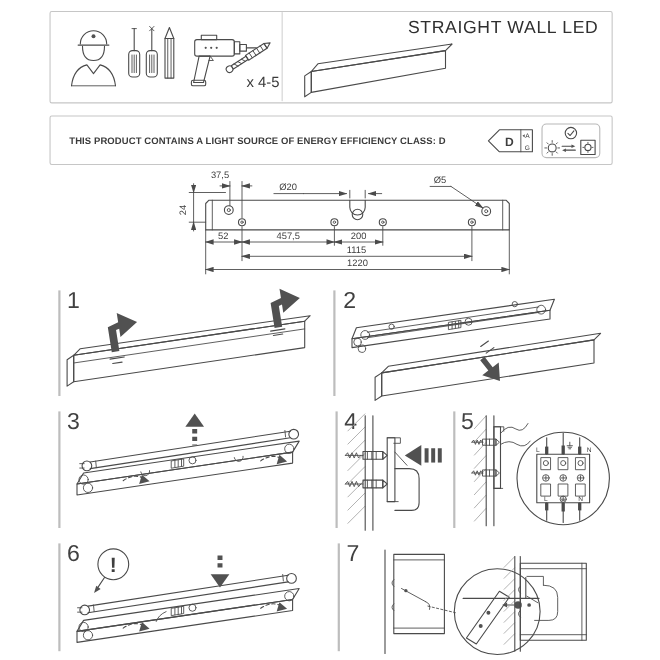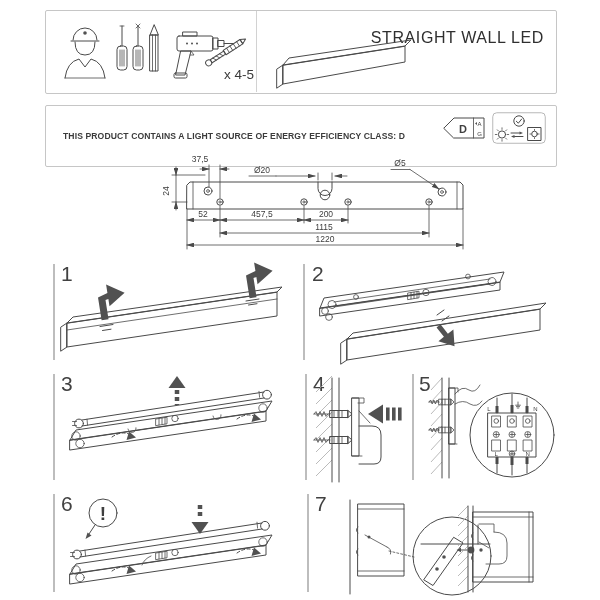--- a/index.html
+++ b/index.html
@@ -8,21 +8,21 @@
   .box{position:absolute;border:1.5px solid #c6c6c6;border-radius:2px;background:#fff;box-sizing:border-box;}
   .page svg{position:absolute;overflow:visible;}
   .ln{fill:none;stroke:#4a4a4a;stroke-width:1;stroke-linecap:round;stroke-linejoin:round;}
   .thin{stroke-width:.8;}
   .fil{fill:#515151;stroke:none;}
   .hatch{stroke:#a9a9a9;stroke-width:.8;fill:none;}
   .dash{stroke-dasharray:3 2.5;}
   .dimtxt{font-family:"Liberation Sans",sans-serif;font-size:8.5px;fill:#3d3d3d;}
   .lbl{font-family:"Liberation Sans",sans-serif;font-size:6px;fill:#3d3d3d;}
   .title{position:absolute;right:56px;top:17px;font-size:16px;letter-spacing:.6px;
-         color:#2f2f2f;font-weight:500;margin-top:12px;}
+         color:#2f2f2f;font-weight:500;}
   .noticeTxt{position:absolute;left:17px;top:0;height:100%;display:flex;align-items:center;
          font-size:8.6px;font-weight:700;letter-spacing:.1px;color:#3b3b3b;}
   .stepnum{position:absolute;font-size:21px;color:#414141;line-height:1;}
   .rule{position:absolute;width:1.5px;background:#bdbdbd;}
   .vdiv{position:absolute;width:1px;background:#d2d2d2;}
 </style>
 </head>
 <body>
 
 <div class="page">
@@ -92,21 +92,21 @@
   </svg>
 
   <div class="title">STRAIGHT WALL LED</div>
 
   <svg style="left:270px;top:38px;" width="160" height="52" viewBox="0 0 160 52">
     <polygon class="ln" points="13,27 19,20 141,2 135,8"></polygon>
     <polygon class="ln" points="13,27 135,8 135,24 13,46"></polygon>
     <polygon class="ln" points="7,31 13,27 13,46 7,50"></polygon>
   </svg>
 
-  <div class="box" style="left:45px;top:105px;width:512px;height:62px;">
+  <div class="box" style="left:45px;top:105px;width:512px;height:45px;">
     <div class="noticeTxt">THIS PRODUCT CONTAINS A LIGHT SOURCE OF ENERGY EFFICIENCY CLASS: D</div>
   </div>
 
   <svg style="left:443px;top:116px;" width="42" height="24" viewBox="0 0 42 24">
     <polygon class="ln" points="1,12 11,2 41,2 41,22 11,22"></polygon>
     <text x="20" y="16.5" text-anchor="middle" font-size="11" font-weight="700" fill="#3f3f3f">D</text>
     <line class="ln thin" x1="30.5" y1="2" x2="30.5" y2="22"></line>
     <polygon class="fil" points="32,7.5 34,6 34,9"></polygon>
     <text x="36.5" y="9.5" text-anchor="middle" class="lbl" font-size="5">A</text>
     <text x="36.5" y="20" text-anchor="middle" class="lbl" font-size="5">G</text>

